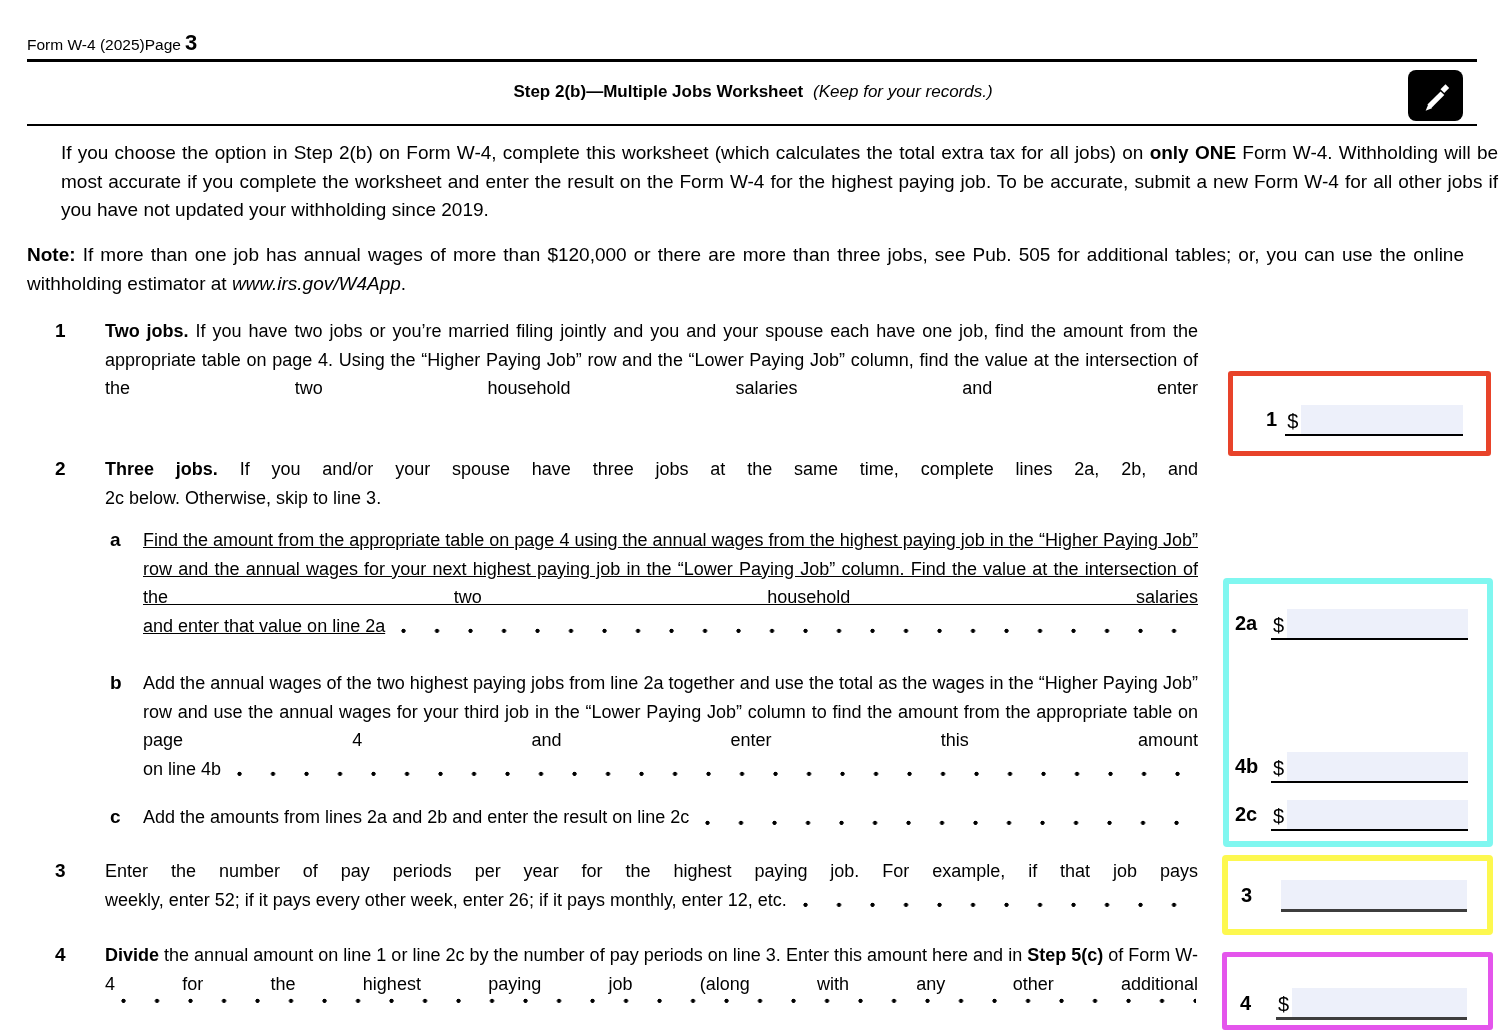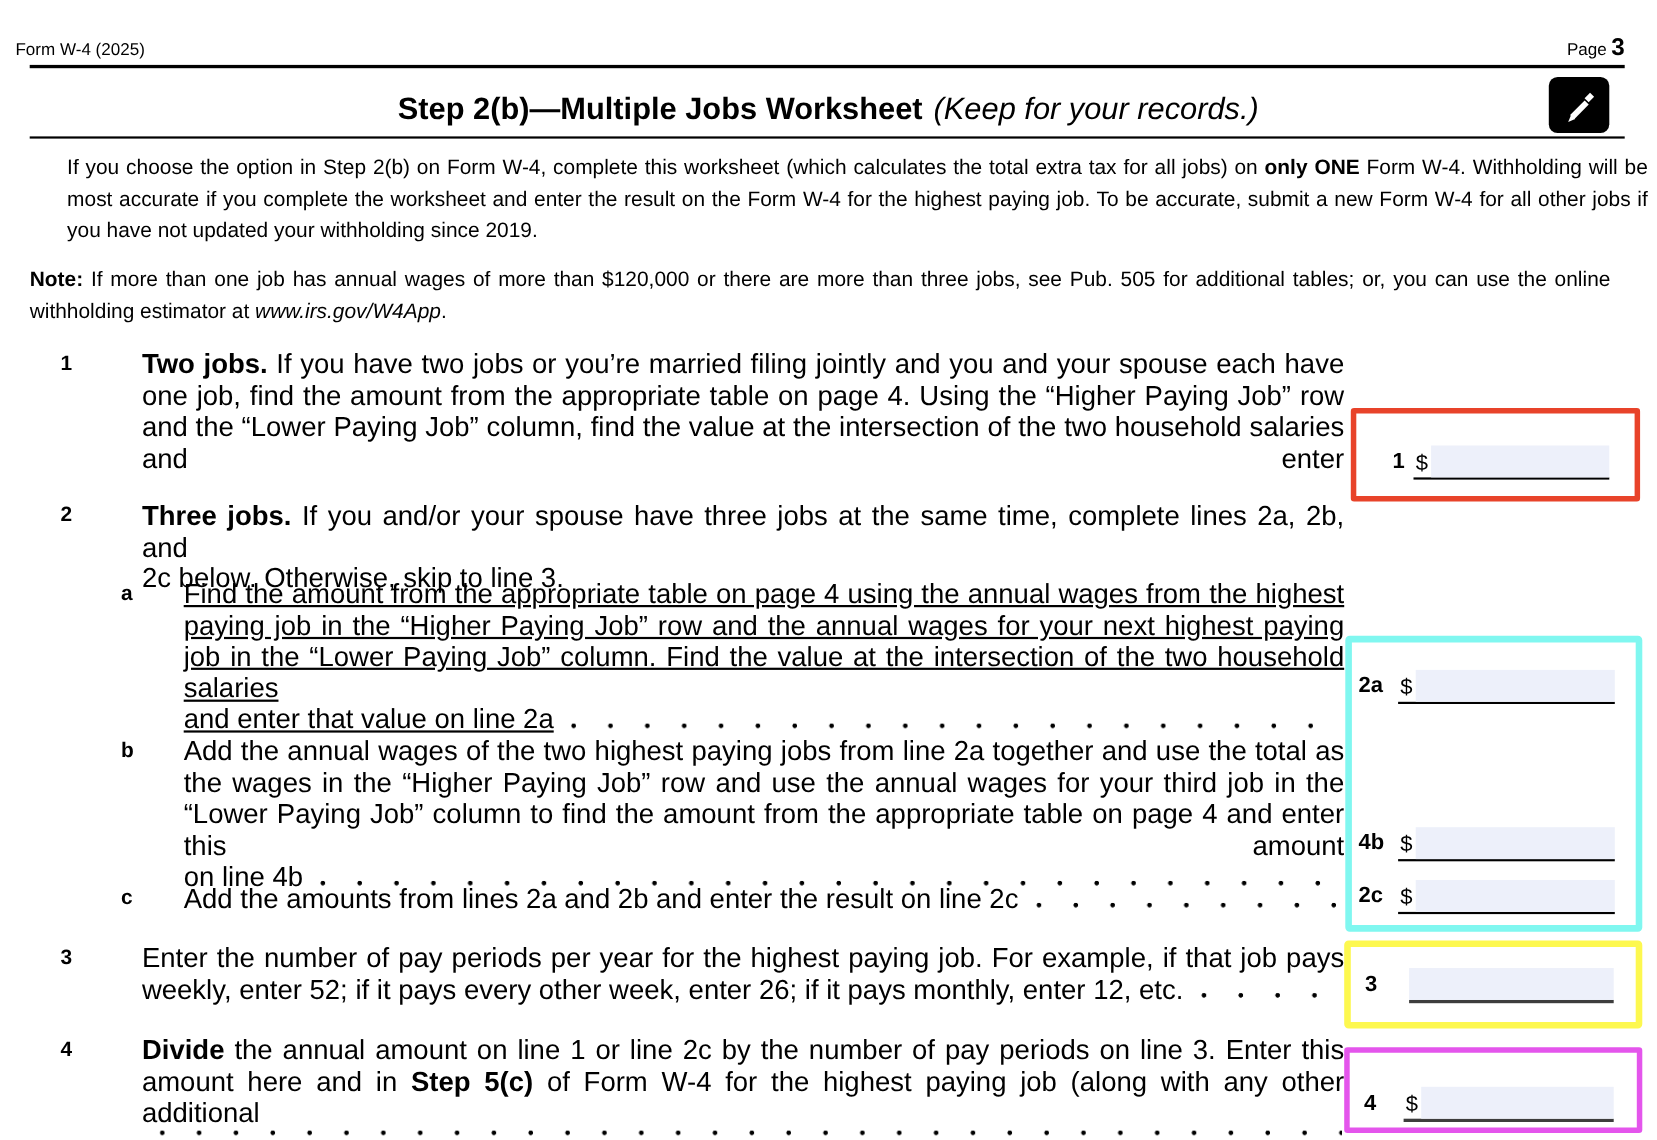--- a/index.html
+++ b/index.html
@@ -1,34 +1,34 @@
 <!DOCTYPE html>
 <html><head>
 <meta charset="utf-8">
 <style>
   html,body{margin:0;padding:0;background:#fff;}
   .page{position:relative;width:1506px;height:1036px;background:#ffffff;overflow:hidden;
         font-family:"Liberation Sans","DejaVu Sans",sans-serif;color:#000;}
   
-  .hdr{position:absolute;left:14px;right:29px;top:30px;display:flex;justify-content:space-between;align-items:baseline;font-size:15.5px;}
+  .hdr{position:absolute;left:27px;right:29px;top:30px;display:flex;align-items:baseline;font-size:15.5px;}
   .pgnum{font-size:22px;font-weight:bold;margin-left:4px;}
   .rule1{position:absolute;left:27px;right:29px;top:59px;height:3px;background:#000;}
   .rule2{position:absolute;left:27px;right:29px;top:124px;height:2px;background:#000;}
-  .titlebar{position:absolute;left:0;right:0;top:82px;text-align:center;font-size:28px;line-height:1.2;}
+  .titlebar{position:absolute;left:0;right:0;top:82px;text-align:center;font-size:17px;line-height:1.2;}
   .titlebar b{font-weight:bold;}
   .titlebar i{font-style:italic;margin-left:10px;}
   .pencil{position:absolute;left:1408px;top:70px;width:55px;height:51px;background:#000;border-radius:8px;
           display:flex;align-items:center;justify-content:center;}
   
   .para{position:absolute;font-size:19px;line-height:28.6px;text-align:justify;}
   .intro{left:27px;top:139px;width:1437px;margin-left:34px;}
   .notep{left:27px;top:241px;width:1437px;}
   
   .inum{position:absolute;font-size:19px;line-height:28.6px;font-weight:bold;}
-  .itext{position:absolute;font-size:25px;line-height:28.6px;margin-left:24px;}
+  .itext{position:absolute;font-size:18px;line-height:28.6px;}
   .ibody{text-align:justify;text-align-last:justify;}
   .tailrow{display:flex;}
   .tailtext{white-space:nowrap;}
   .leader{flex:1 1 auto;align-self:flex-end;height:6px;margin:0 2px 6px 16px;
           background-image:radial-gradient(circle at 2.5px 2.8px,#000 1.8px,transparent 2.4px);
           background-size:33.5px 6px;background-repeat:repeat-x;}
   
   .abox{position:absolute;box-sizing:border-box;display:flex;flex-direction:column;justify-content:flex-end;background:#fff0;}
   .abox.red{left:1228px;top:371px;width:263px;height:85px;border:5px solid #e8432a;border-radius:3px;padding:0 23px 15px 33px;}
   .abox.cyan{left:1223px;top:578px;width:270px;height:269px;border:6px solid #80f7f0;border-radius:4px;padding:0 19px 10px 6px;}

